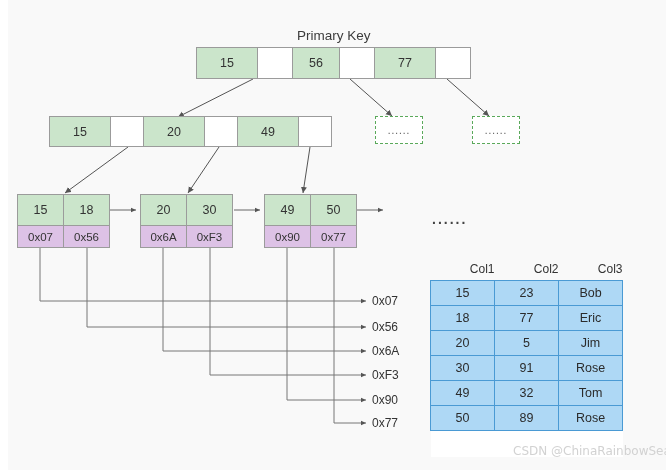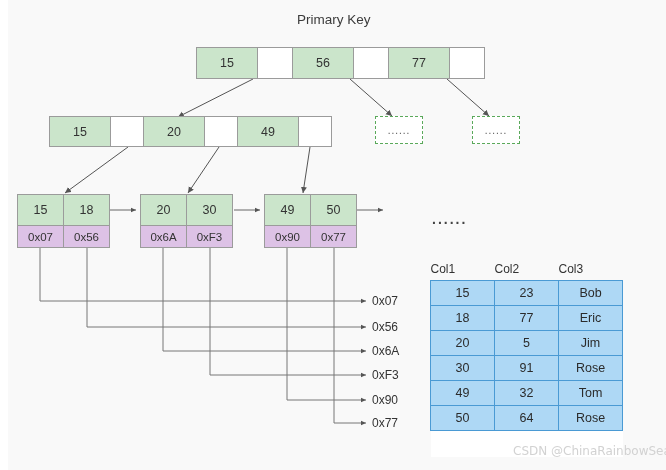--- a/index.html
+++ b/index.html
@@ -58,21 +58,21 @@
   }
   .dots-big{
     position:absolute;font-size:14px;color:#444;letter-spacing:2px;
     font-weight:bold;white-space:nowrap;
   }
 
   
   .dtable{position:absolute;border-collapse:collapse;}
   .dtable th{
     font-weight:normal;font-size:12px;color:#333;
-    padding:0;height:22px;width:63px;text-align:left;
+    padding:0;height:22px;width:63px;text-align:right;
     background:transparent;border:none;
   }
   .dtable td{
     font-size:12.5px;color:#2b2b2b;text-align:center;
     height:24px;width:63px;padding:0;
     background:#aed8f5;border:1px solid #4a9ad4;
   }
   .dtable tr.empty td{background:#ffffff;}
 
   
@@ -119,26 +119,26 @@
 
   <path d="M163,247 L163,351 L366,351" stroke="#777" stroke-width="1" fill="none" marker-end="url(#ah2)"></path>
 
   <path d="M210,247 L210,375 L366,375" stroke="#777" stroke-width="1" fill="none" marker-end="url(#ah2)"></path>
 
   <path d="M287,247 L287,400 L366,400" stroke="#777" stroke-width="1" fill="none" marker-end="url(#ah2)"></path>
 
   <path d="M334,247 L334,423 L366,423" stroke="#777" stroke-width="1" fill="none" marker-end="url(#ah2)"></path>
 </svg>
 
-<div class="title abs" style="left:297px;top:12px;">Primary Key</div>
+<div class="title abs" style="left:297px;top:28px;">Primary Key</div>
 
 <div class="node" id="root-node" style="left:196px;top:47px;">
     <div class="cell key" style="width: 62px; height: 32px; margin-left: 0px;">15</div>
     <div class="cell ptr" style="width: 36px; height: 32px; margin-left: -1px;"></div>
-    <div class="cell key" style="width: 62px; height: 32px; margin-left: -1px;">56</div>
+    <div class="cell key" style="width: 48px; height: 32px; margin-left: -1px;">56</div>
     <div class="cell ptr" style="width: 36px; height: 32px; margin-left: -1px;"></div>
     <div class="cell key" style="width: 62px; height: 32px; margin-left: -1px;">77</div>
     <div class="cell ptr" style="width: 36px; height: 32px; margin-left: -1px;"></div>
   </div>
 
 <div class="node" id="internal-node" style="left:49px;top:116px;">
     <div class="cell key" style="width: 62px; height: 31px; margin-left: 0px;">15</div>
     <div class="cell ptr" style="width: 34px; height: 31px; margin-left: -1px;"></div>
     <div class="cell key" style="width: 62px; height: 31px; margin-left: -1px;">20</div>
     <div class="cell ptr" style="width: 34px; height: 31px; margin-left: -1px;"></div>
@@ -218,21 +218,21 @@
         <td>91</td>
         <td>Rose</td>
       </tr>
       <tr>
         <td>49</td>
         <td>32</td>
         <td>Tom</td>
       </tr>
       <tr>
         <td>50</td>
-        <td>64</td>
+        <td>89</td>
         <td>Rose</td>
       </tr>
       <tr class="empty">
         <td style="border-top: 1px solid rgb(74, 154, 212); border-right: none; border-bottom: none; border-left: none; border-image: initial; height: 26px;"></td>
         <td style="border-top: 1px solid rgb(74, 154, 212); border-right: none; border-bottom: none; border-left: none; border-image: initial; height: 26px;"></td>
         <td style="border-top: 1px solid rgb(74, 154, 212); border-right: none; border-bottom: none; border-left: none; border-image: initial; height: 26px;"></td>
       </tr>
     </tbody>
 </table>
 

